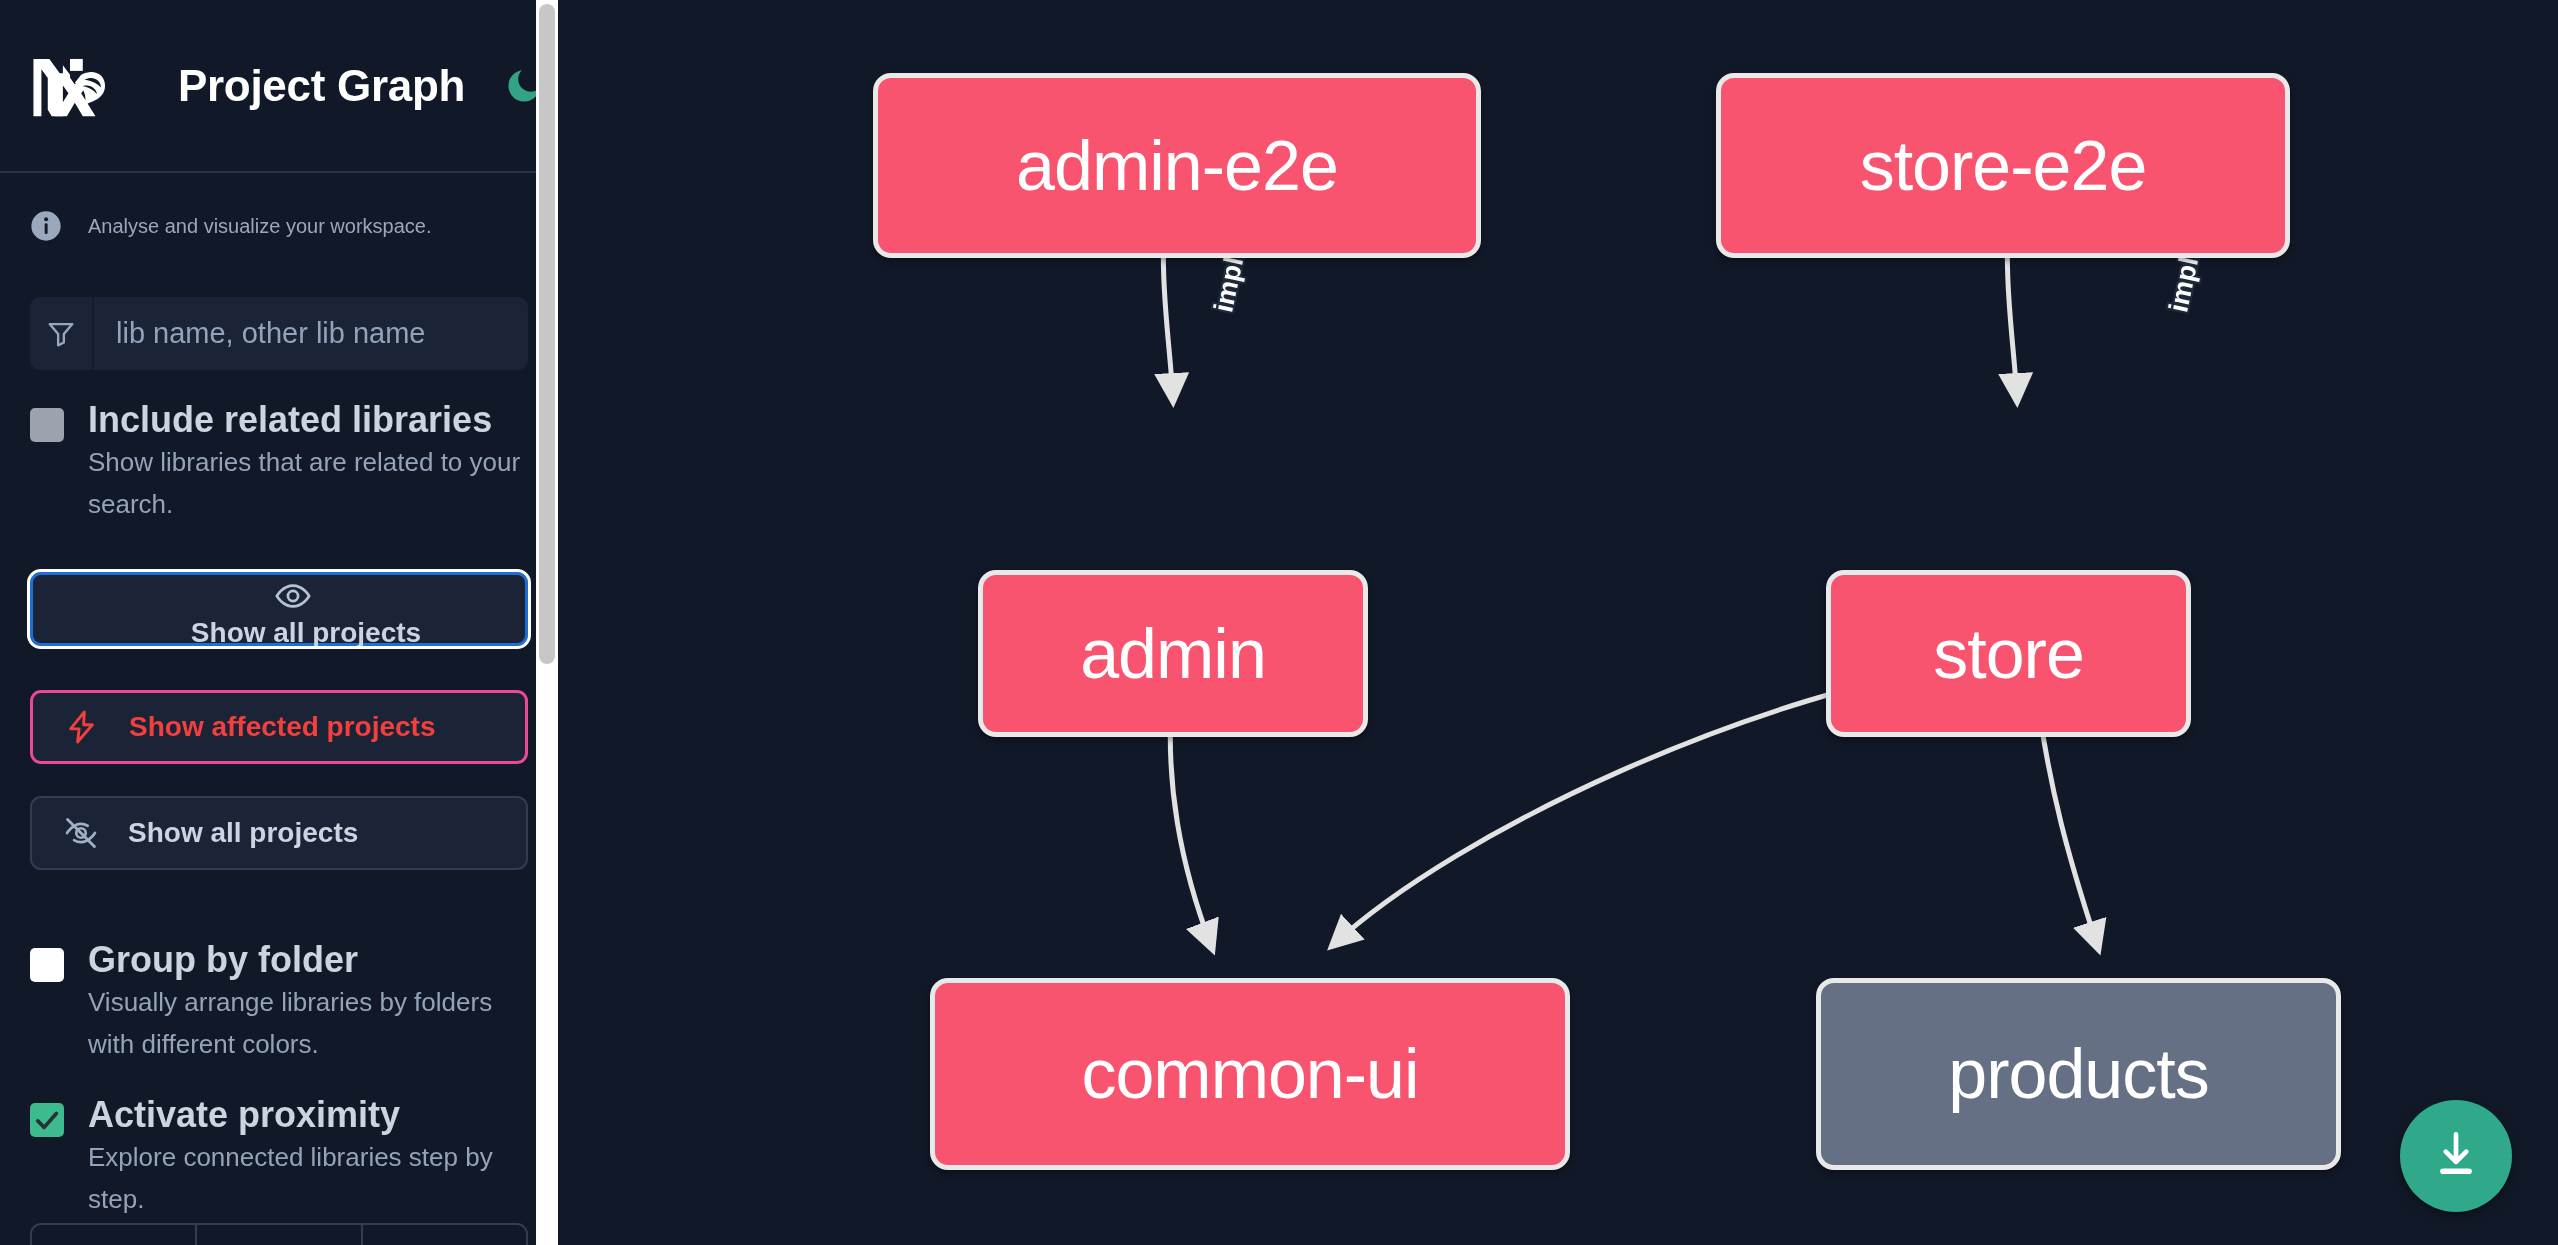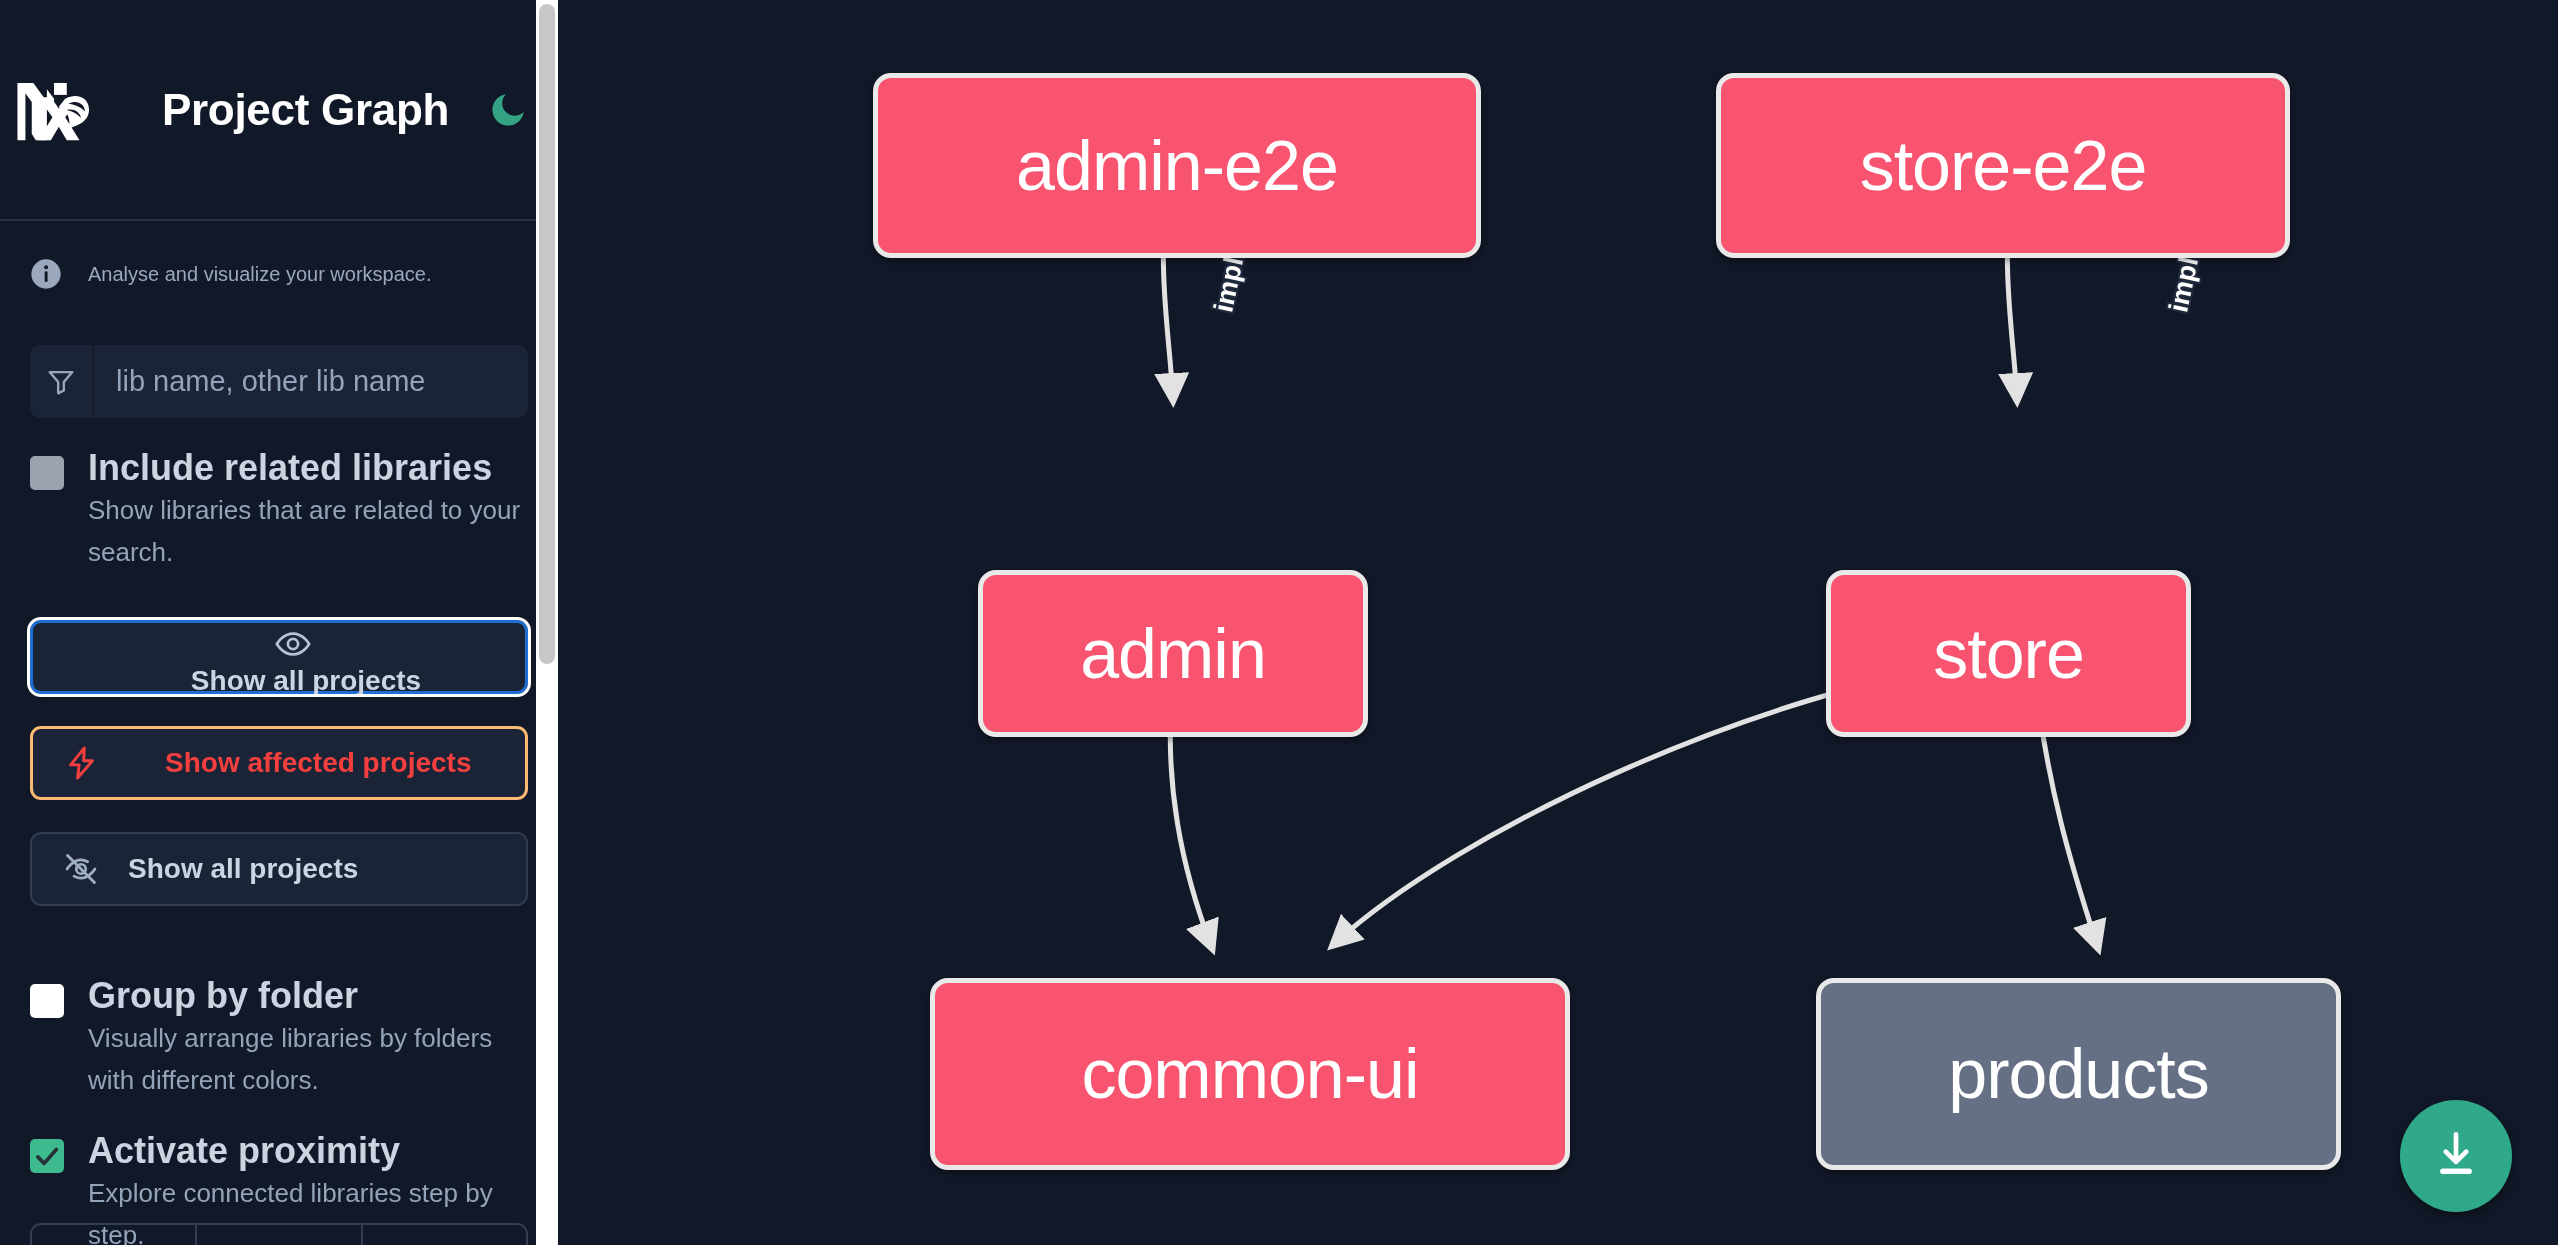--- a/index.html
+++ b/index.html
@@ -14,24 +14,24 @@
   
   .sidebar {
     position: relative;
     width: 558px;
     height: 1245px;
     background: #111827;
     flex: 0 0 558px;
     overflow: hidden;
   }
   .sb-header {
-    height: 221px;
+    height: 173px;
     display: flex;
     align-items: center;
-    padding-left: 14px;
+    padding-left: 30px;
     border-bottom: 2px solid #26324a;
   }
   .nx-logo { width: 96px; height: 70px; flex: 0 0 96px; }
   .sb-title {
     color: #ffffff;
     font-size: 44px;
     font-weight: 700;
     margin-left: 52px;
     letter-spacing: -0.3px;
     white-space: nowrap;
@@ -118,21 +118,21 @@
   }
   .btn-label { font-size: 28px; margin-left: 26px; white-space: nowrap; }
   .btn.show-all {
     border: 3px solid #1d6fd6;
     outline: 3px solid #ffffff;
     outline-offset: 0px;
     margin-top: 47px;
     flex-direction: column;
   }
   .btn.show-all .btn-label { color: #cbd5e1; font-weight: 700; }
-  .btn.affected { border: 3px solid #fdba74; margin-top: 32px; gap: 36px; }
+  .btn.affected { border: 3px solid #ec4899; margin-top: 44px; }
   .btn.affected .btn-label { color: #f43f3f; font-weight: 700; }
   .btn.hide-all { border: 2px solid #323d52; margin-top: 32px; }
   .btn.hide-all .btn-label { color: #cbd5e1; font-weight: 700; }
   .btn-icon { width: 42px; height: 42px; flex: 0 0 42px; display:flex; align-items:center; justify-content:center;}
 
   .gap-lg { height: 40px; }
 
   .bottom-group {
     position: absolute;
     left: 30px;

